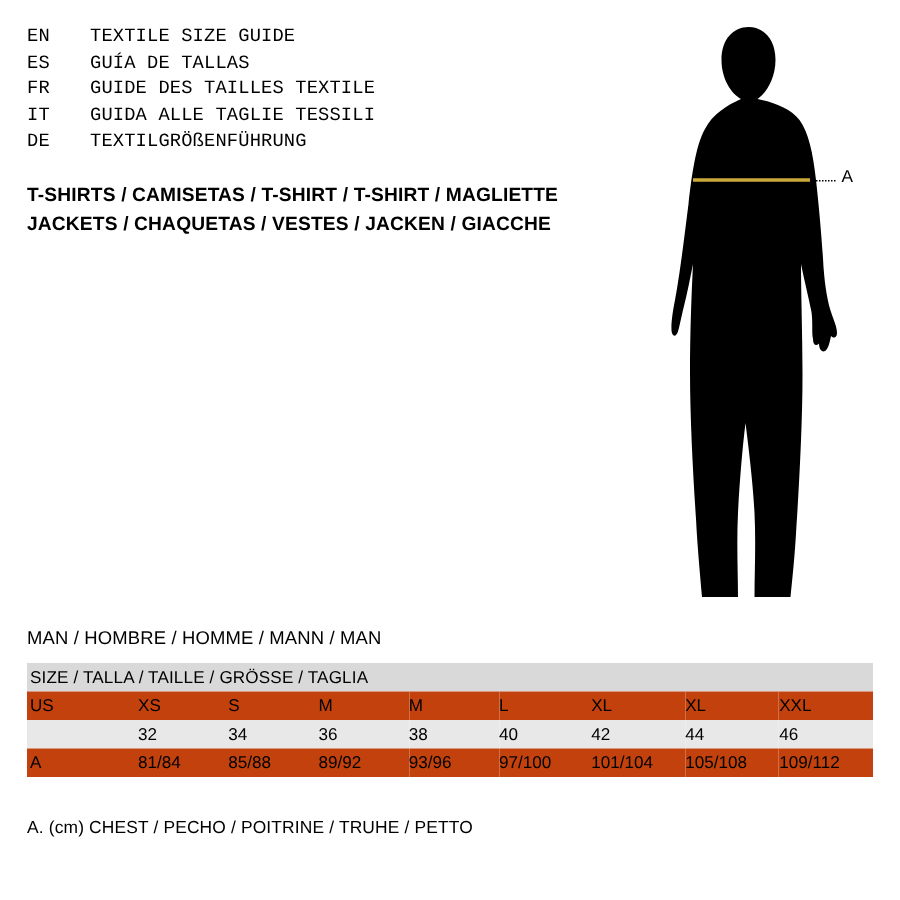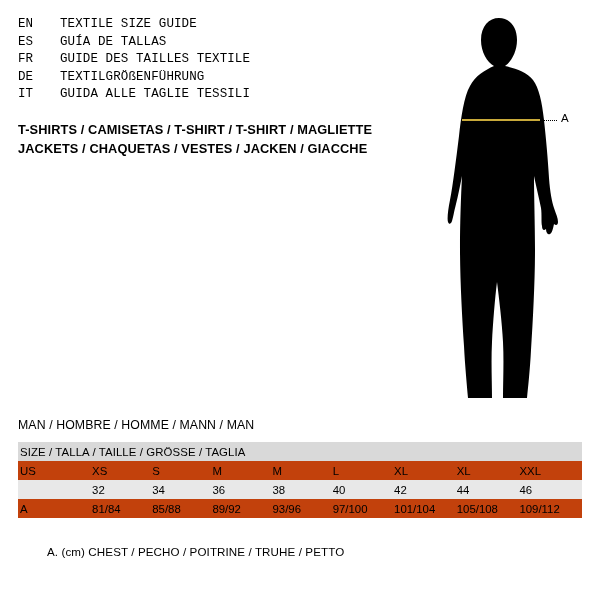--- a/index.html
+++ b/index.html
@@ -129,21 +129,20 @@
   }
   .row-head .col-label {
     padding-left: 2px;
   }
   .footnote {
     position: absolute;
     left: 18px;
     top: 545px;
     font-size: 11.6px;
     letter-spacing: 0.1px;
-    margin-left: 29px;
   }
 </style>
 </head>
 <body>
 
 <div class="page">
 
   <div class="lang-block">
     <div class="lang-row">
       <span class="lang-code">EN</span>
@@ -151,26 +150,26 @@
     </div>
     <div class="lang-row">
       <span class="lang-code">ES</span>
       <span class="lang-text">GUÍA DE TALLAS</span>
     </div>
     <div class="lang-row">
       <span class="lang-code">FR</span>
       <span class="lang-text">GUIDE DES TAILLES TEXTILE</span>
     </div>
     <div class="lang-row">
+      <span class="lang-code">IT</span>
+      <span class="lang-text">GUIDA ALLE TAGLIE TESSILI</span>
+    </div>
+    <div class="lang-row">
       <span class="lang-code">DE</span>
       <span class="lang-text">TEXTILGRÖßENFÜHRUNG</span>
-    </div>
-    <div class="lang-row">
-      <span class="lang-code">IT</span>
-      <span class="lang-text">GUIDA ALLE TAGLIE TESSILI</span>
     </div>
   </div>
 
   <div class="category-block">
     <div class="category-line">T-SHIRTS / CAMISETAS / T-SHIRT / T-SHIRT / MAGLIETTE</div>
     <div class="category-line">JACKETS / CHAQUETAS / VESTES / JACKEN / GIACCHE</div>
   </div>
 
   <div class="figure-wrap">
     <svg class="figure-svg" width="185" height="400" viewBox="0 0 185 400">

